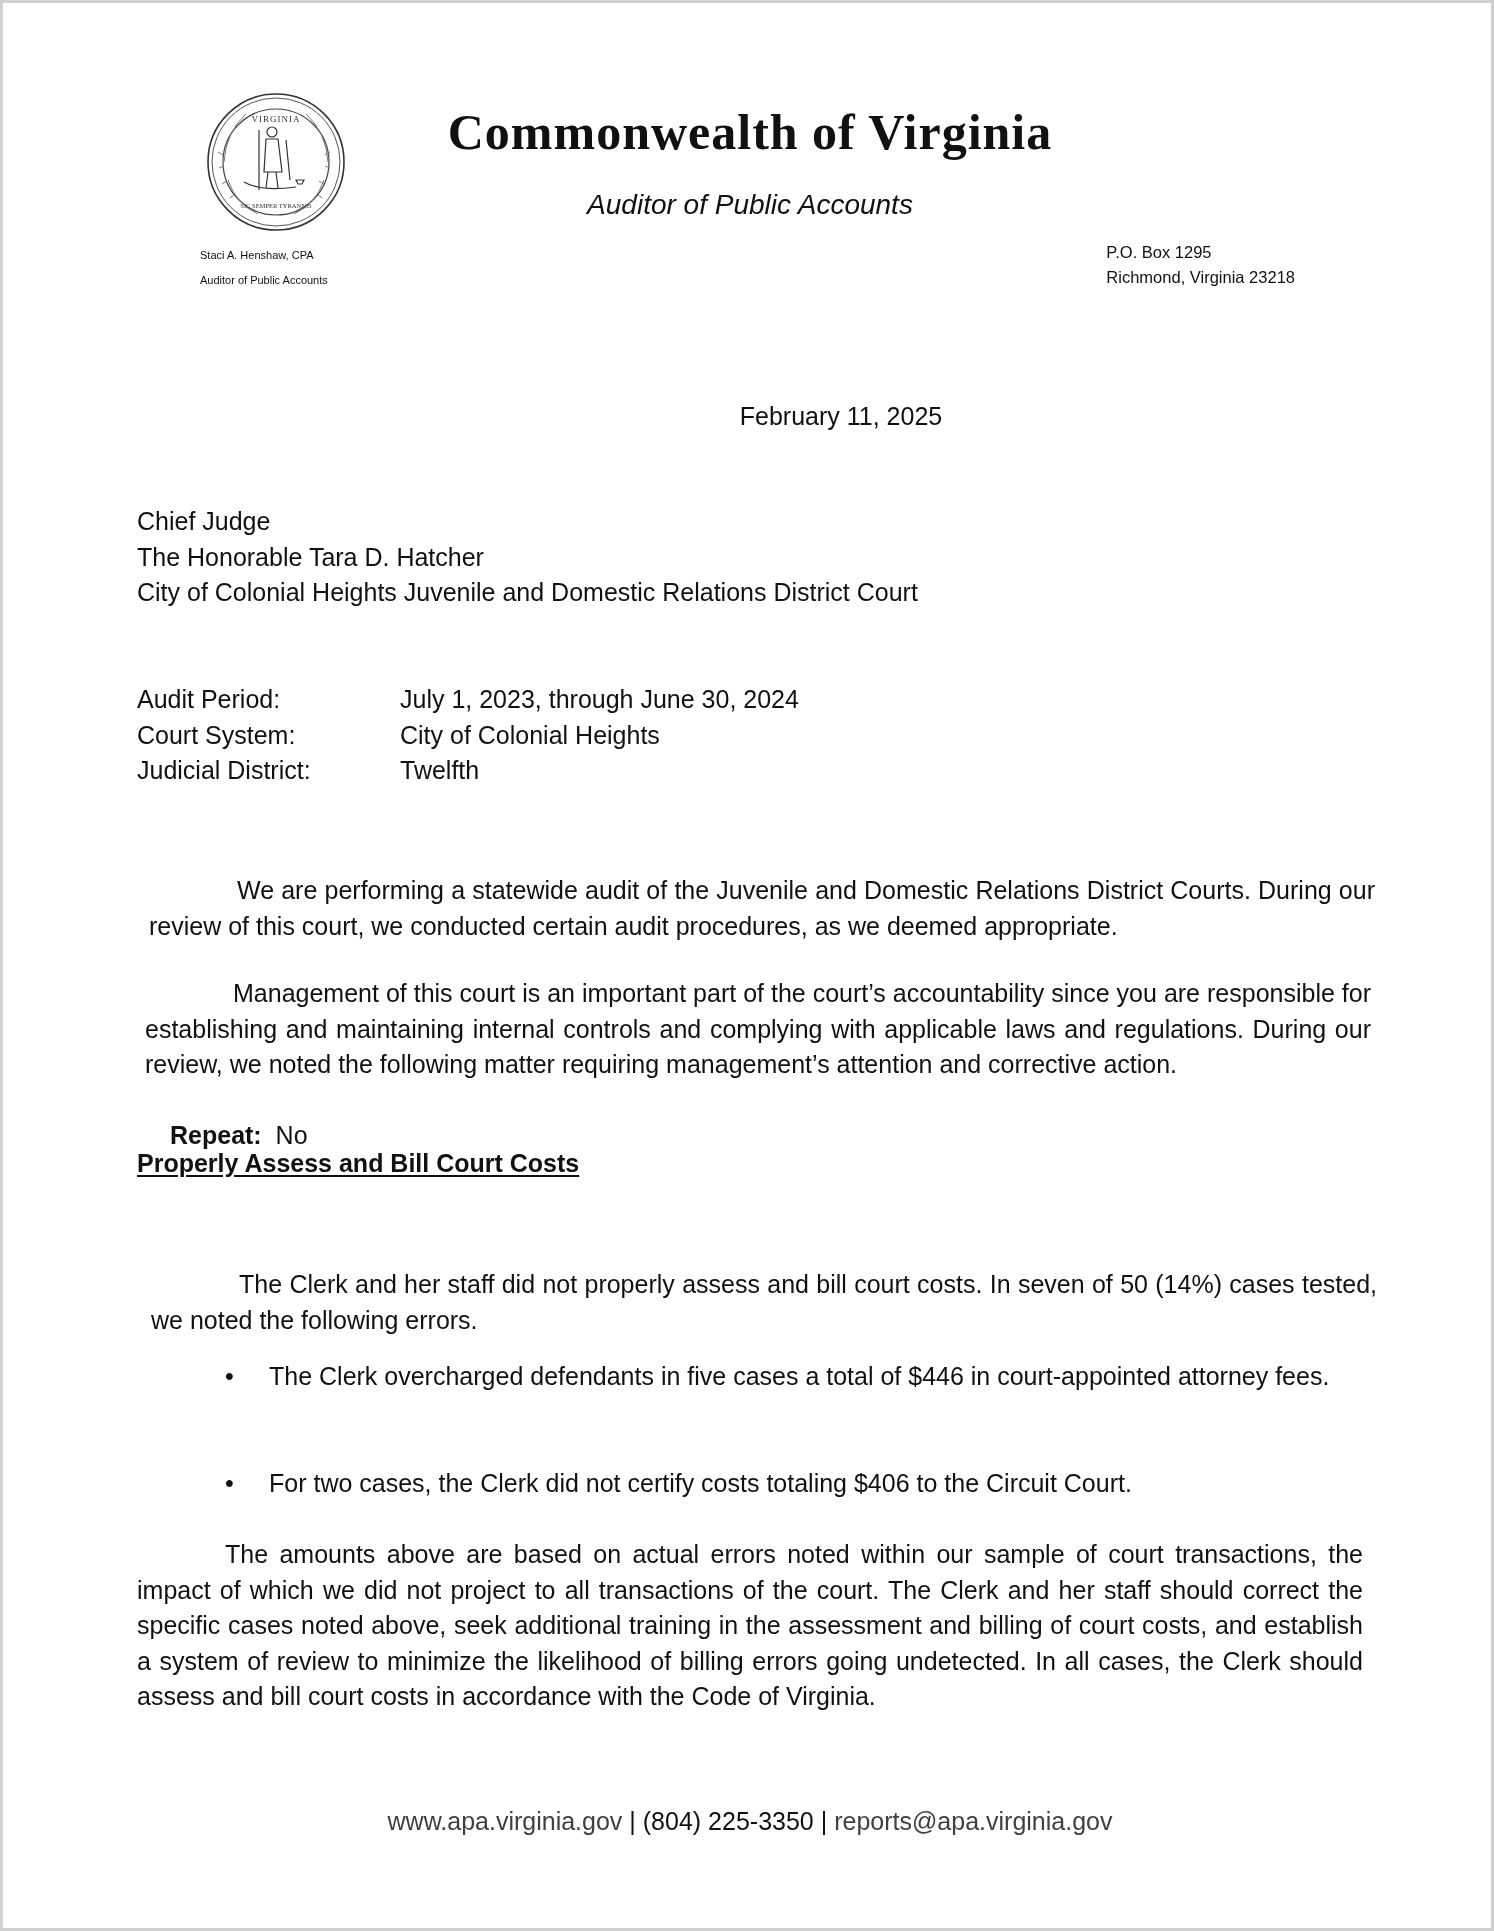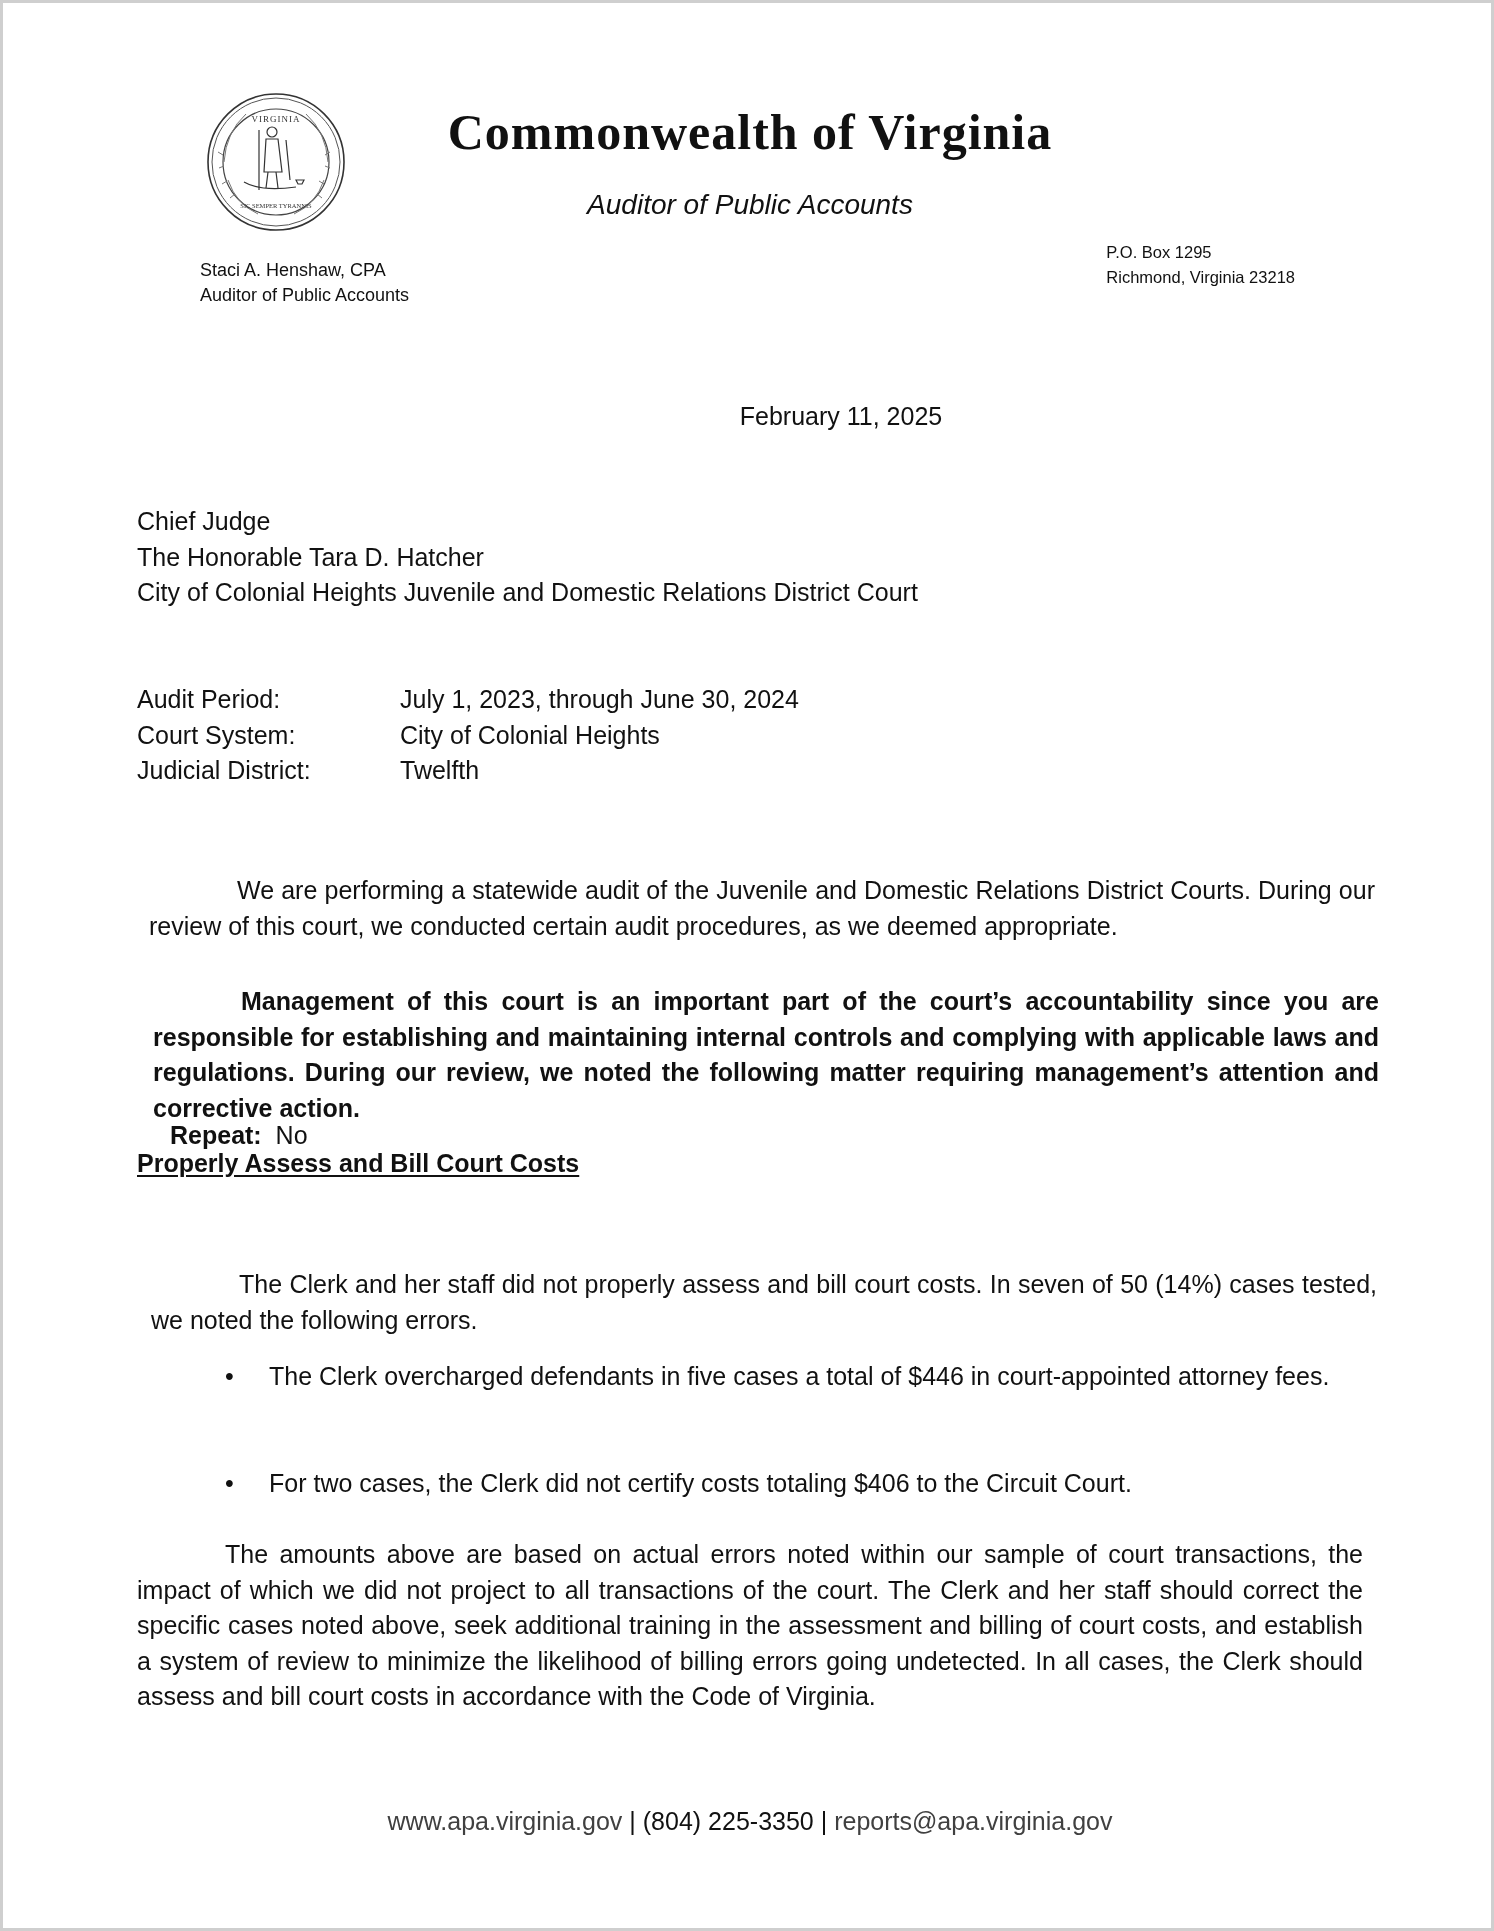--- a/index.html
+++ b/index.html
@@ -17,21 +17,21 @@
   .title {
     position: absolute; left: 0; width: 1494px; top: 100px; text-align: center;
     padding-left: 0;
     font-family: "Liberation Serif", "DejaVu Serif", serif; font-weight: bold;
     font-size: 50px; letter-spacing: 1px; color: #111;
   }
   .subtitle {
     position: absolute; left: 0; width: 1494px; top: 186px; text-align: center;
     font-style: italic; font-size: 28px; color: #111;
   }
-  .lh-left { left: 197px; font-size: 18px; line-height: 25px; top: 255px; color:#111;}
+  .lh-left { left: 197px; font-size: 11px; line-height: 25px; top: 240px; color:#111;}
   .lh-right { right: 196px; font-size: 16.5px; line-height: 25px; top: 237px; text-align: left; color:#111;}
   .date { left: 0; width: 1494px; text-align: center; top: 396px; font-size: 25px; padding-left: 182px; box-sizing: border-box;}
   .body-text { font-size: 25px; line-height: 35.6px; color: #111; }
   .recipient { left: 134px; top: 501px; }
   .audit { left: 134px; top: 679px; }
   .audit .row { display: flex; }
   .audit .lbl { width: 263px; }
   .para {
     position: absolute; left: 134px; width: 1226px; text-align: justify;
     text-align-last: left; white-space: normal;
@@ -107,21 +107,21 @@
       <span class="lbl">Court System:</span>
       <span>City of Colonial Heights</span>
     </div>
     <div class="row">
       <span class="lbl">Judicial District:</span>
       <span>Twelfth</span>
     </div>
   </div>
 
   <p class="para body-text indent" style="top:858px;margin:12px;">We are performing a statewide audit of the Juvenile and Domestic Relations District Courts. During our review of this court, we conducted certain audit procedures, as we deemed appropriate.</p>
-  <p class="para body-text indent" style="top:965px;margin:16px;font-weight:bold;">Management of this court is an important part of the court’s accountability since you are responsible for establishing and maintaining internal controls and complying with applicable laws and regulations.  During our review, we noted the following matter requiring management’s attention and corrective action.</p>
+  <p class="para body-text indent" style="top:965px;margin:8px;">Management of this court is an important part of the court’s accountability since you are responsible for establishing and maintaining internal controls and complying with applicable laws and regulations.  During our review, we noted the following matter requiring management’s attention and corrective action.</p>
 
   <div class="abs heading body-text">Properly Assess and Bill Court Costs</div>
   <div class="abs repeat body-text">
     <b>Repeat:</b>&nbsp;
     <span>No</span>
   </div>
 
   <p class="para body-text indent" style="top:1250px;margin:14px;">The Clerk and her staff did not properly assess and bill court costs.  In seven of 50 (14%) cases tested, we noted the following errors.</p>
 
   <div class="body-text">

